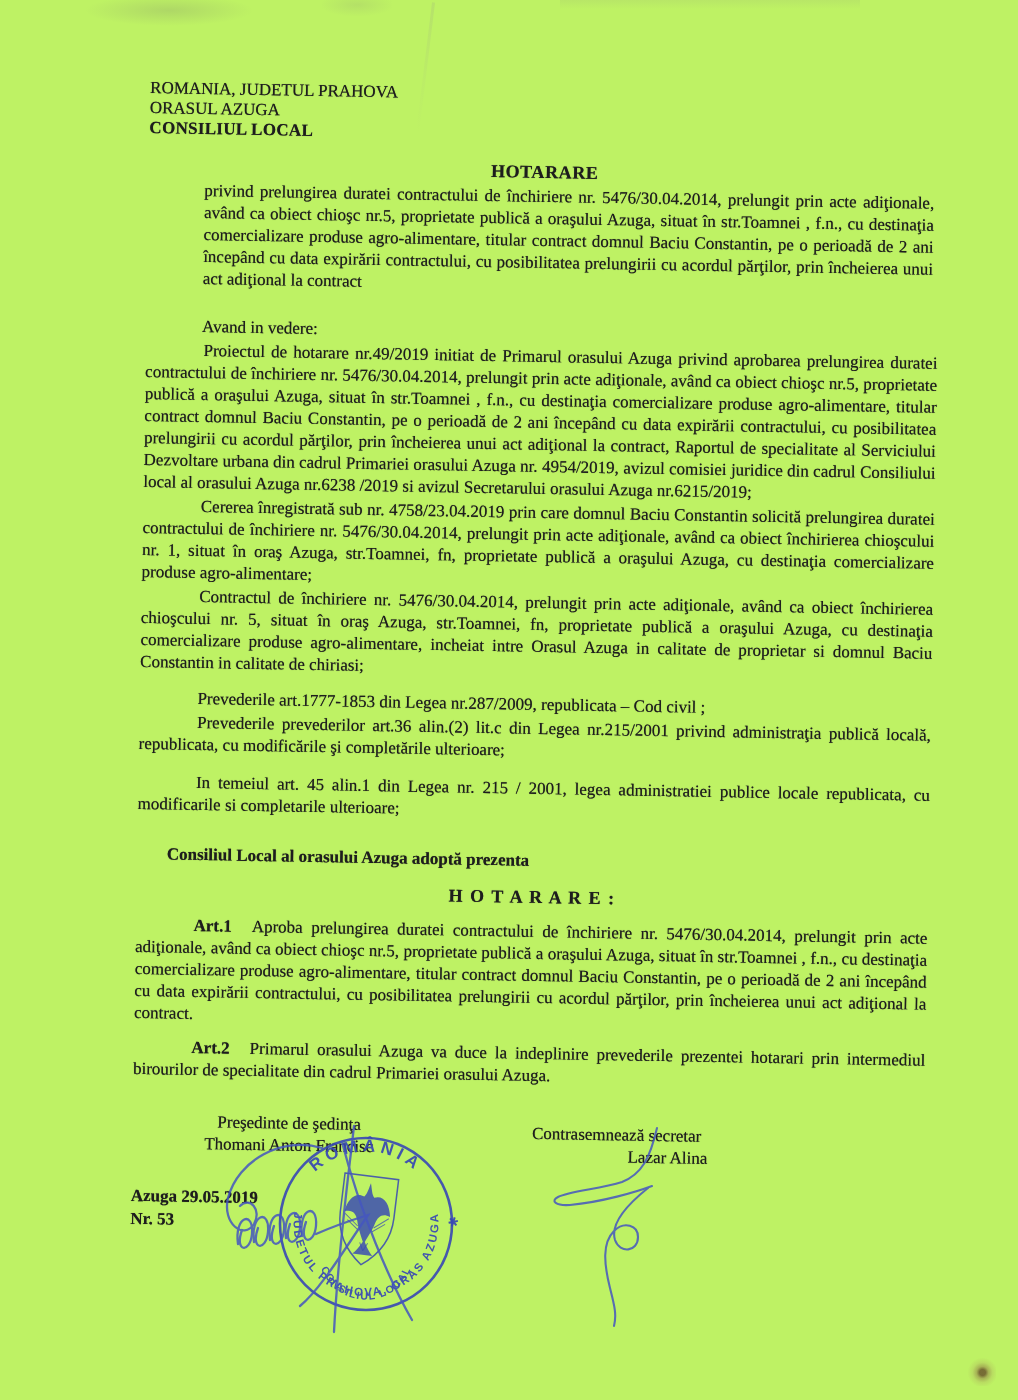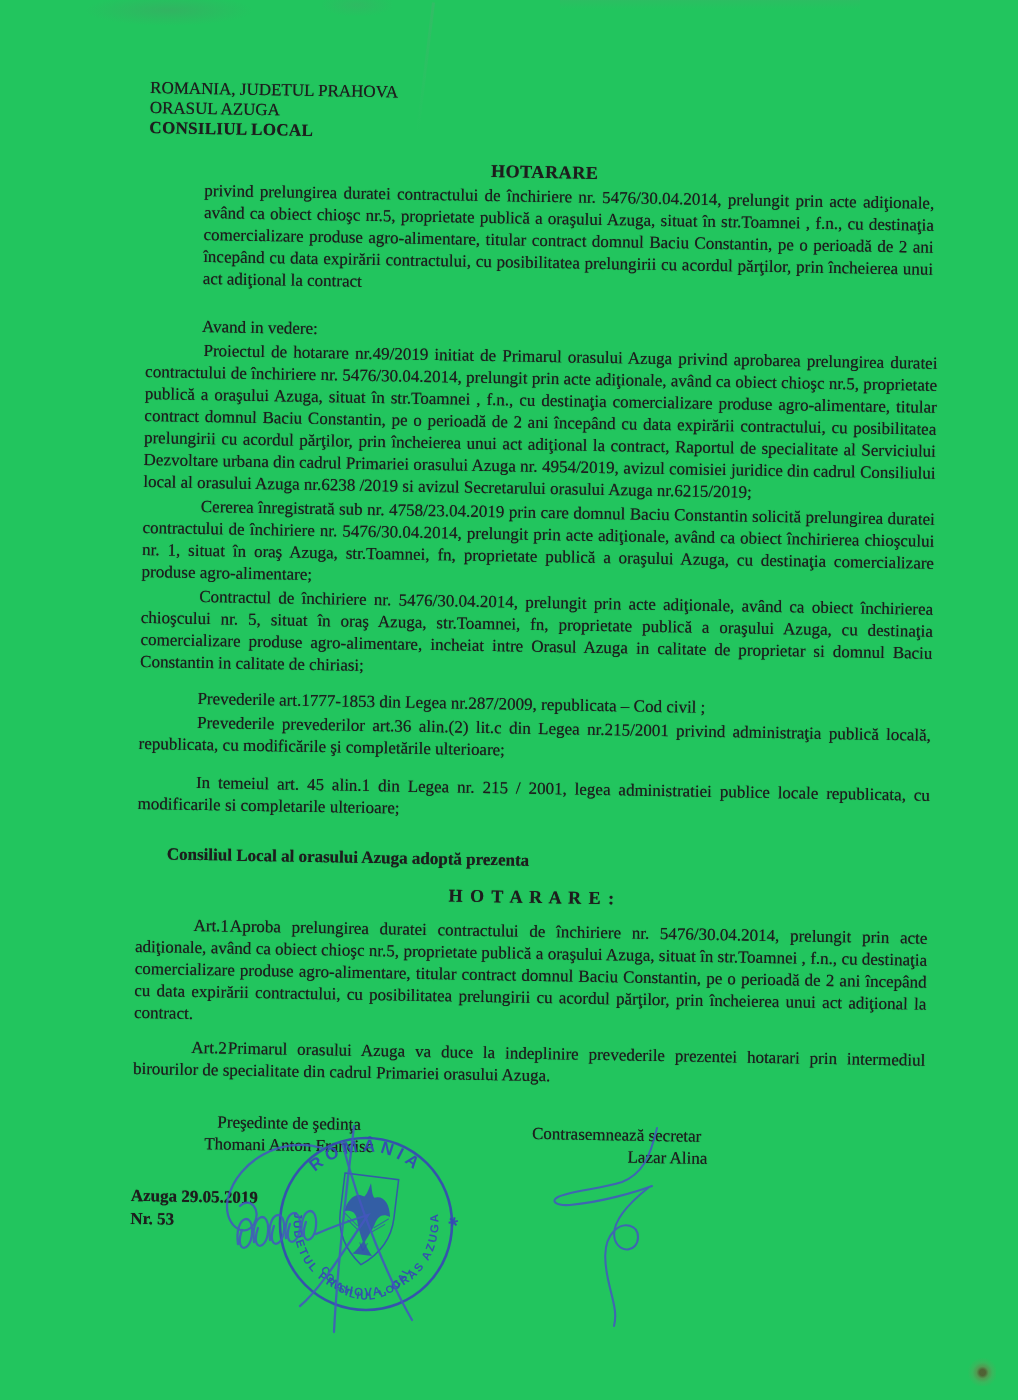--- a/index.html
+++ b/index.html
@@ -1,32 +1,32 @@
 <!DOCTYPE html>
 <html><head>
 <meta charset="utf-8">
 <style>
   html,body{margin:0;padding:0;background:#ffffff;}
-  .page{position:relative;width:1018px;height:1400px;background:#22c55e;overflow:hidden;
+  .page{position:relative;width:1018px;height:1400px;background:#bef264;overflow:hidden;
         font-family:"Liberation Serif", serif;color:#1d1d1d;}
   .doc-flow{position:absolute;left:150px;top:84px;width:792px;
         font-size:17px;line-height:22px;
         transform:rotate(1deg);transform-origin:340px 16px;
         text-shadow:0 0 0.7px rgba(30,30,30,0.75);}
   .hdr{font-size:17px;line-height:20px;}
   .hdr .b{font-weight:bold;letter-spacing:0.3px;}
   .title1{text-align:center;font-weight:bold;font-size:18px;letter-spacing:0.6px;margin-top:16px;line-height:23px;}
   .preamble{margin:2px 6px 0 56px;text-align:justify;}
   .avand{margin:26px 0 0 56px;}
   .para{text-align:justify;text-indent:58px;margin:2px 0 0 0;}
   .m14{margin-top:14px;} .m16{margin-top:16px;}
   .adopt{font-weight:bold;margin:28px 0 0 30px;}
   .title2{text-align:center;font-weight:bold;font-size:18px;letter-spacing:1.5px;margin-top:14px;line-height:23px;}
   .art{margin-top:12px;}
-  .art-label{font-weight:normal;margin-right:1px;}
+  .art-label{font-weight:bold;margin-right:20px;}
   .sig-row{position:relative;height:48px;margin-top:30px;}
   .sig-left{position:absolute;left:42px;top:0;width:230px;text-align:center;line-height:22px;}
   .sig-right{position:absolute;left:400px;top:6px;line-height:22px;}
   .sig-right .name{padding-left:96px;}
   .issue{margin-top:26px;font-weight:bold;line-height:23px;}
   .ink-layer{position:absolute;left:0;top:0;pointer-events:none;}
   .smudge{position:absolute;pointer-events:none;}
   .sm1{left:84px;top:0;width:170px;height:26px;
        background:radial-gradient(ellipse at 50% 40%,rgba(110,110,110,0.20),rgba(110,110,110,0) 70%);}
   .sm2{left:322px;top:0;width:70px;height:16px;

